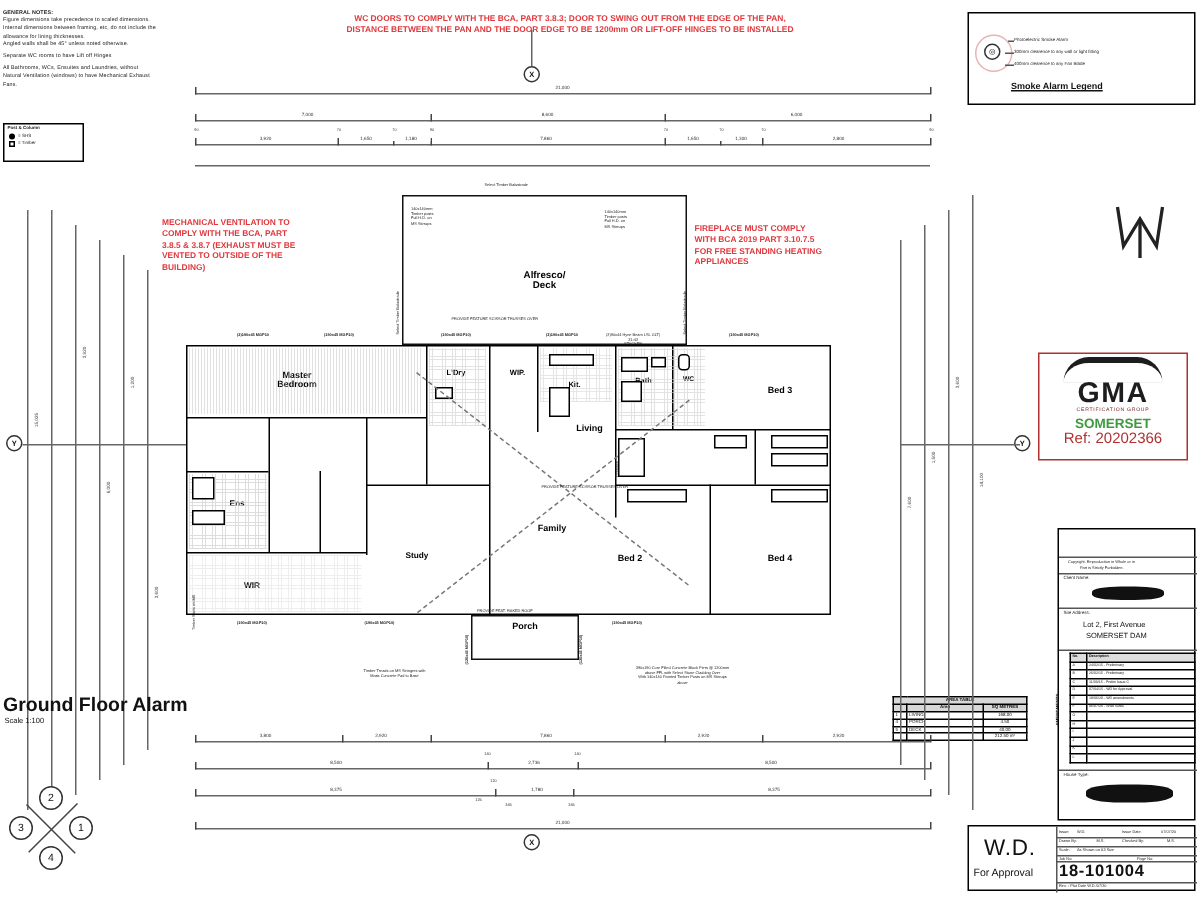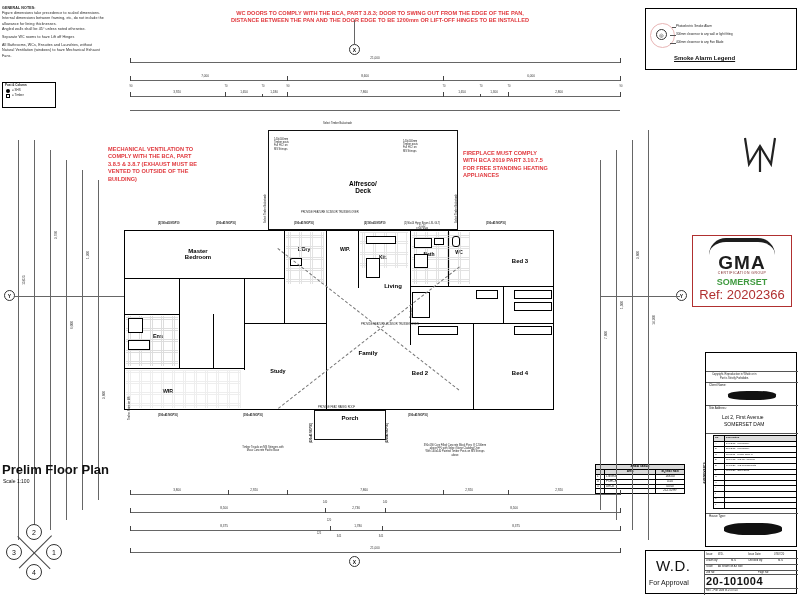--- a/index.html
+++ b/index.html
@@ -75,21 +75,21 @@
   <div class="thin" style="left:24px;top:26px;width:6px;height:.5px;"></div>
   <div class="thin" style="left:24px;top:34px;width:6px;height:.5px;"></div>
   <div class="abs" style="left:28px;top:46px;font-size:6px;font-weight:bold;text-decoration:underline;">Smoke Alarm Legend</div>
 </div>
 
 <div class="abs" style="left:692px;top:235px;width:100px;height:72px;border:1.2px solid #b03030;box-sizing:border-box;text-align:center;">
   <div style="margin:2px auto 0;width:66px;height:13px;border-top:4px solid #1d1d1d;border-radius:60px 60px 0 0;"></div>
   <div style="font-size:19px;font-weight:bold;line-height:16px;color:#1d1d1d;letter-spacing:1px;">GMA</div>
   <div style="font-size:3.4px;color:#7a2020;letter-spacing:.5px;">CERTIFICATION GROUP</div>
   <div style="font-size:9px;font-weight:bold;color:#3f9a3f;margin-top:2px;">SOMERSET</div>
-  <div style="font-size:13px;color:#b03030;">Ref: 20202366</div>
+  <div style="font-size:10px;color:#b03030;">Ref: 20202366</div>
 </div>
 
 <div class="abs box" style="left:705px;top:352px;width:92px;height:195px;">
   <div class="abs tiny" style="left:6px;top:20px;">Copyright. Reproduction in Whole or in</div>
   <div class="abs tiny" style="left:14px;top:24px;">Part is Strictly Forbidden.</div>
   <div class="thin" style="left:0;top:18px;width:92px;height:.6px;"></div>
   <div class="thin" style="left:0;top:29px;width:92px;height:.6px;"></div>
   <div class="abs tiny3" style="left:3px;top:31px;">Client Name:</div>
   <div class="abs redaction" style="left:22px;top:38px;width:48px;height:9px;"></div>
   <div class="thin" style="left:0;top:52px;width:92px;height:.6px;"></div>
@@ -170,21 +170,21 @@
   <div class="abs tiny" style="left:102px;top:2px;">Issue Date:</div>
   <div class="abs tiny" style="left:128px;top:2px;">07/07/20</div>
   <div class="abs tiny" style="left:60px;top:8px;">Drawn By:</div>
   <div class="abs tiny" style="left:85px;top:8px;">M.S.</div>
   <div class="abs tiny" style="left:102px;top:8px;">Checked By:</div>
   <div class="abs tiny" style="left:132px;top:8px;">M.S.</div>
   <div class="abs tiny" style="left:60px;top:14px;">Scale:</div>
   <div class="abs tiny" style="left:72px;top:14px;">As Shown on A3 Size</div>
   <div class="abs tiny" style="left:60px;top:20px;">Job No:</div>
   <div class="abs tiny" style="left:112px;top:20px;">Page No:</div>
-  <div class="abs" style="left:60px;top:24px;font-size:11px;font-weight:bold;letter-spacing:.5px;">20-101004</div>
+  <div class="abs" style="left:60px;top:24px;font-size:11px;font-weight:bold;letter-spacing:.5px;">18-101004</div>
   <div class="abs tiny" style="left:60px;top:38px;">Rev.  -  Plot Date W.D./07/20</div>
   <div class="thin" style="left:58px;top:7px;width:94px;height:.4px;"></div>
   <div class="thin" style="left:58px;top:13px;width:94px;height:.4px;"></div>
   <div class="thin" style="left:58px;top:19px;width:94px;height:.4px;"></div>
   <div class="thin" style="left:58px;top:23px;width:94px;height:.4px;"></div>
   <div class="thin" style="left:58px;top:37px;width:94px;height:.4px;"></div>
 </div>
 
 <div class="abs" style="left:595px;top:464px;">
   <table class="at" style="width:90px;">
@@ -487,21 +487,21 @@
   <div class="dimline" style="left:130px;top:92px;width:490px;"></div>
   <div class="tick" style="left:130px;top:88px;"></div>
   <div class="tick" style="left:620px;top:88px;"></div>
   <div class="abs dim" style="left:355px;top:86px;width:40px;background:#fff;">21,000</div>
 
   <div class="circle abs" style="left:349px;top:96px;width:11px;height:11px;font-size:5px;font-weight:bold;">
     <span>X</span>
   </div>
 </div>
 
-<div class="abs" style="left:2px;top:462px;font-size:13px;font-weight:bold;">Prelim Floor Plan</div>
+<div class="abs" style="left:2px;top:462px;font-size:13px;font-weight:bold;">Ground Floor Alarm</div>
 <div class="abs" style="left:3px;top:478px;font-size:5px;">Scale 1:100</div>
 
 <div class="abs" style="left:6px;top:524px;width:60px;height:62px;">
   <div class="abs" style="left:12px;top:12px;width:34px;height:34px;">
     <div class="abs" style="left:0;top:0;width:46px;height:1px;background:#444;transform:rotate(45deg);transform-origin:left top;"></div>
     <div class="abs" style="left:34px;top:0;width:46px;height:1px;background:#444;transform:rotate(135deg);transform-origin:left top;"></div>
   </div>
   <div class="circle abs" style="left:20px;top:0;width:16px;height:16px;font-size:7px;">
     <span>2</span>
   </div>

